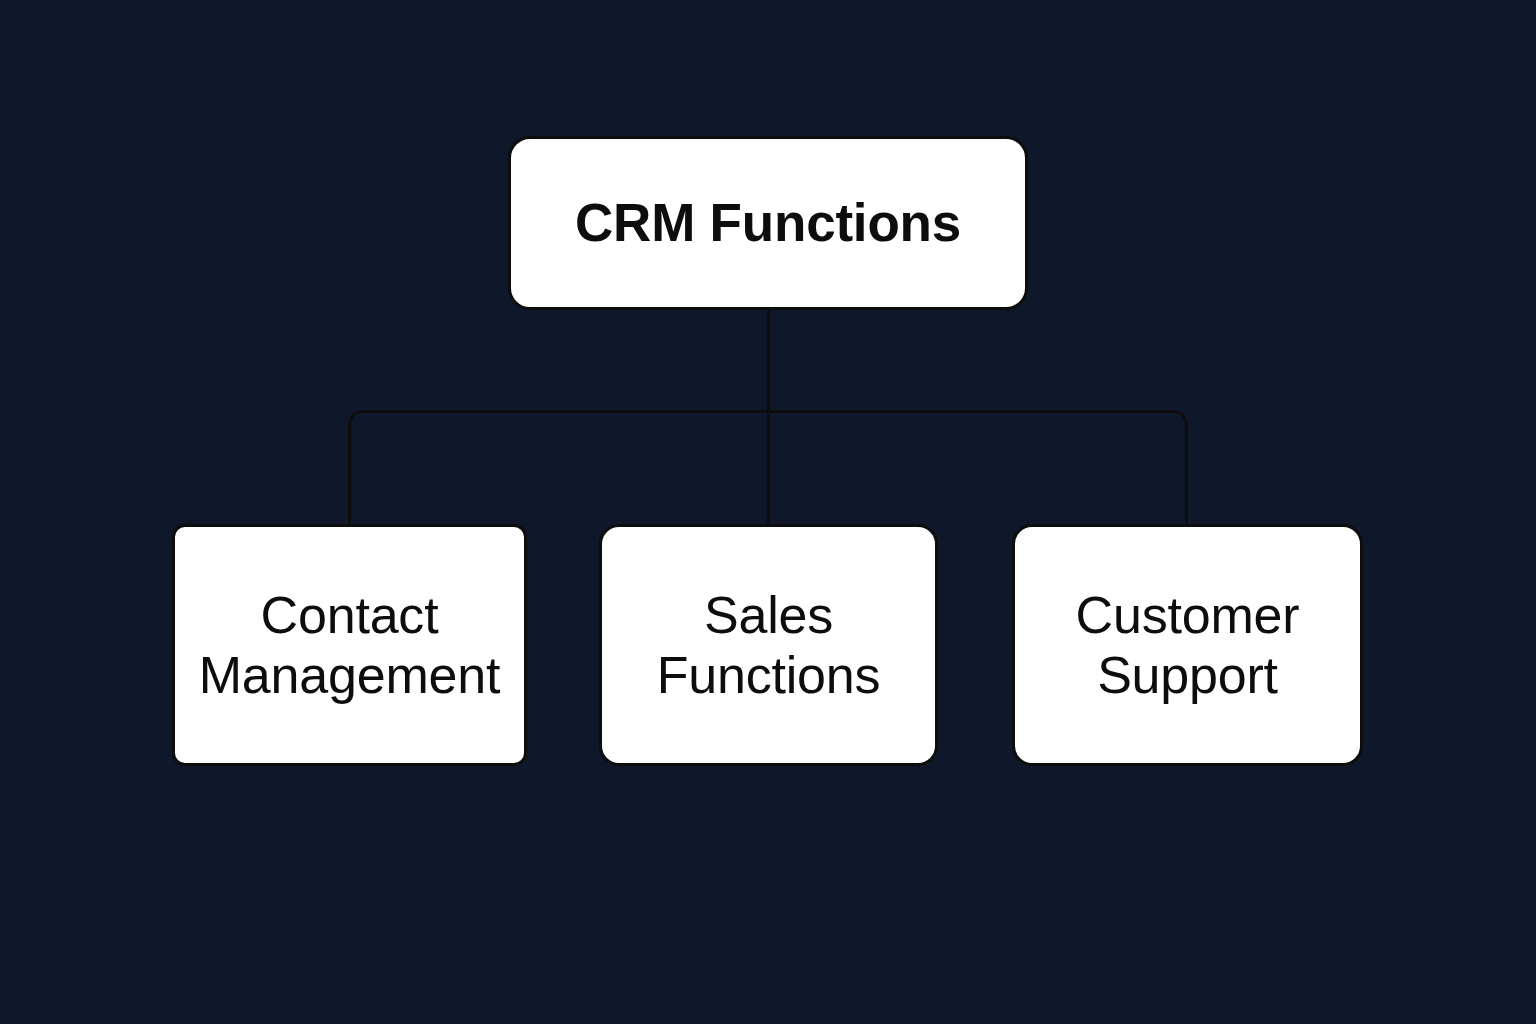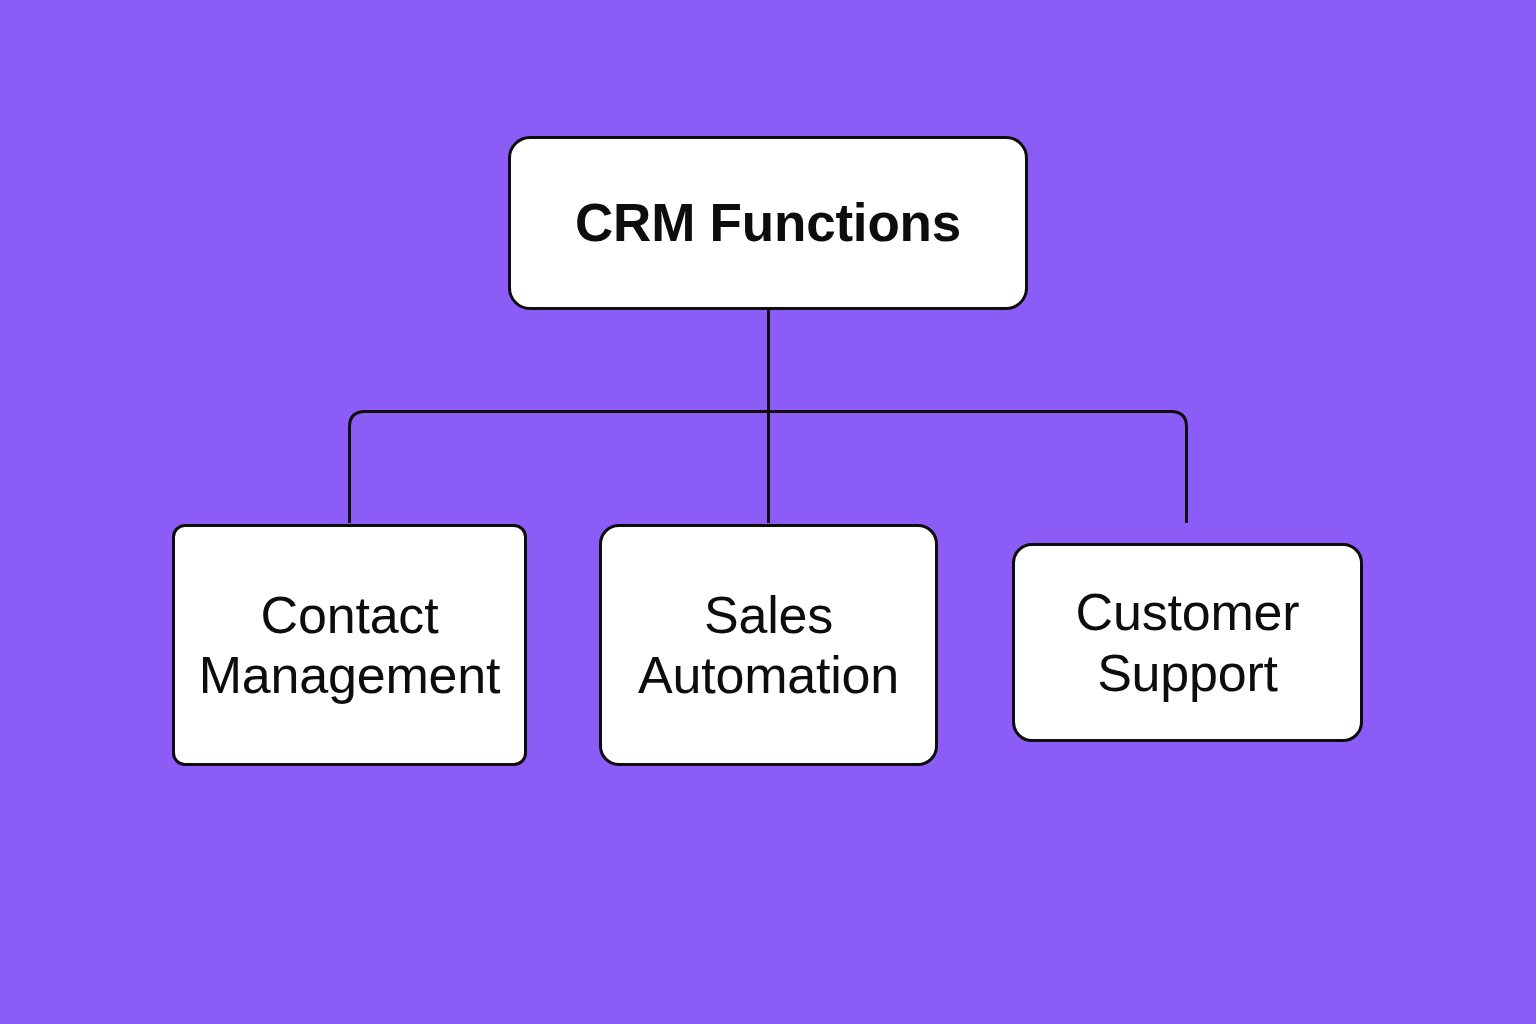--- a/index.html
+++ b/index.html
@@ -11,21 +11,21 @@
   body {
     width: 1536px;
     height: 1024px;
     overflow: hidden;
     font-family: "Liberation Sans", sans-serif;
   }
   #diagram-canvas {
     position: relative;
     width: 1536px;
     height: 1024px;
-    background: #8b5cf6;
+    background: #0f172a;
   }
   #connector-layer {
     position: absolute;
     left: 0;
     top: 0;
     width: 1536px;
     height: 1024px;
     pointer-events: none;
   }
   .node {
@@ -66,23 +66,23 @@
     border-radius: 13px;
   }
   #node-sales-automation {
     left: 599px;
     top: 524px;
     width: 339px;
     height: 242px;
   }
   #node-customer-support {
     left: 1012px;
-    top: 543px;
+    top: 524px;
     width: 351px;
-    height: 199px;
+    height: 242px;
   }
   #node-contact-management .node-label,
   #node-sales-automation .node-label,
   #node-customer-support .node-label {
     font-size: 52px;
     font-weight: normal;
   }
 </style>
 </head>
 <body>
@@ -100,21 +100,21 @@
     <span class="node-label">CRM Functions</span>
   </div>
 
   <div class="node" id="node-contact-management">
     <span class="node-label">Contact
 Management</span>
   </div>
 
   <div class="node" id="node-sales-automation">
     <span class="node-label">Sales
-Automation</span>
+Functions</span>
   </div>
 
   <div class="node" id="node-customer-support">
     <span class="node-label">Customer
 Support</span>
   </div>
 
 </div>
 
 </body></html>

